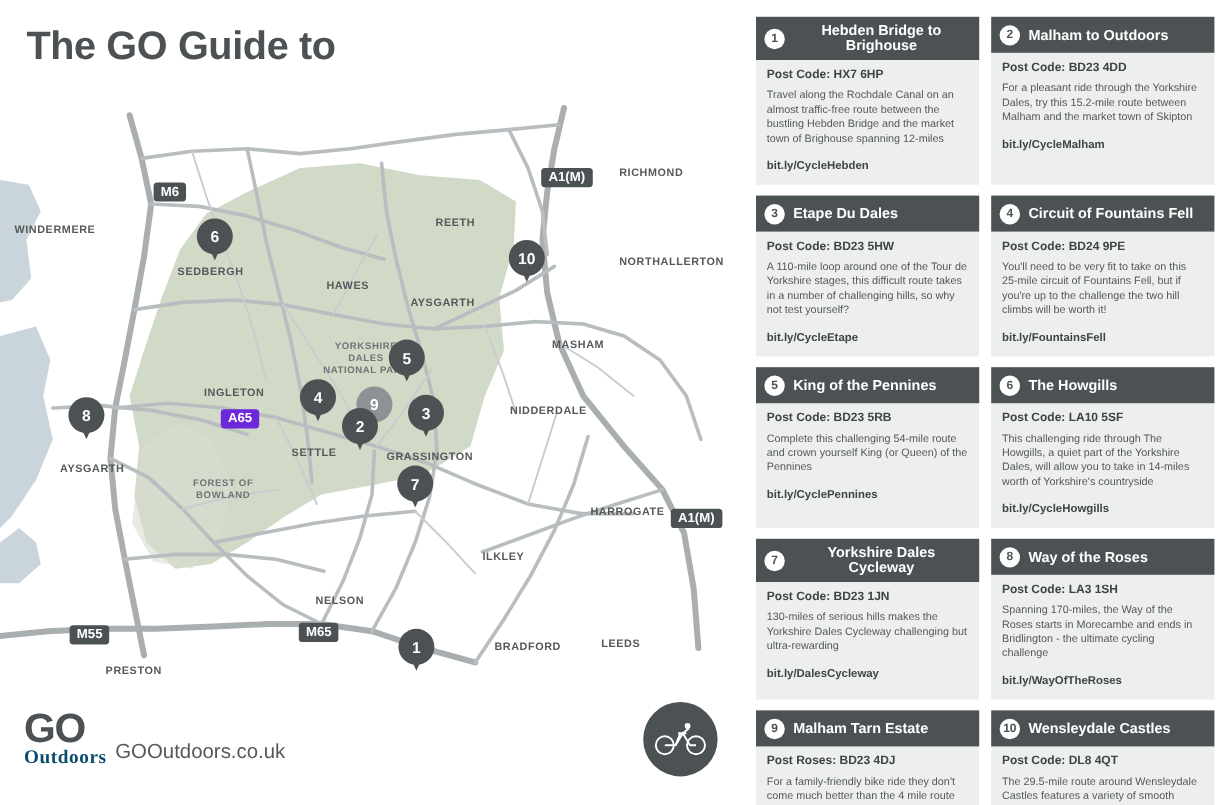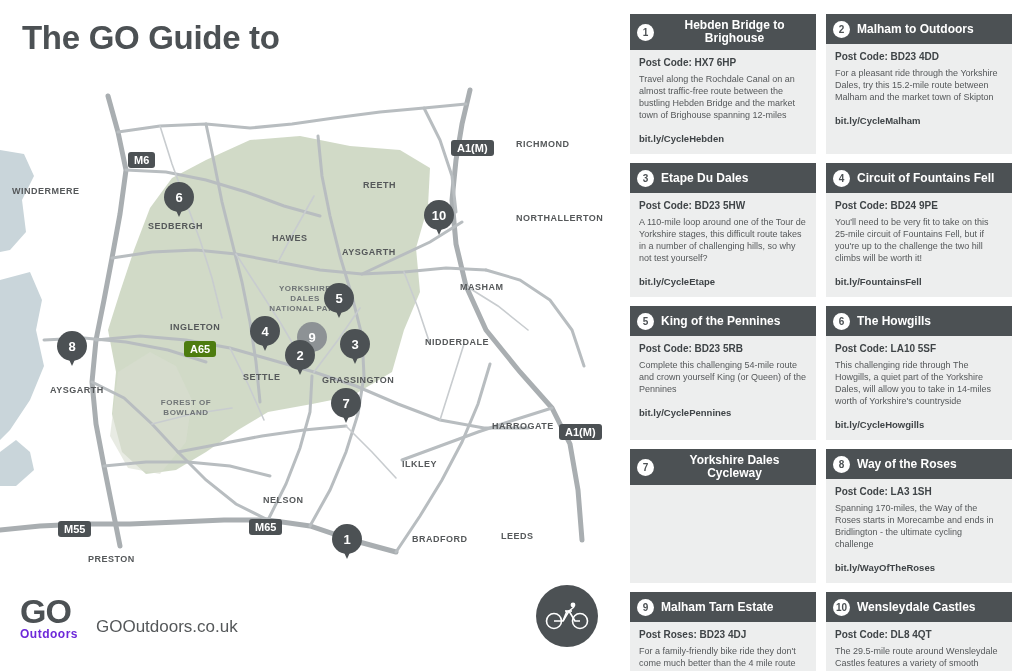--- a/index.html
+++ b/index.html
@@ -69,21 +69,21 @@
     background: #4c5154;
     color: #ffffff;
     font-size: 11px;
     font-weight: bold;
     border-radius: 3px;
     padding: 2px 6px;
     z-index: 14;
     white-space: nowrap;
   }
   .shield.gray {
-    background: #4d7c0f;
+    background: #6d28d9;
   }
 
   
   .pin {
     position: absolute;
     width: 30px; height: 30px;
     z-index: 16;
   }
   .pin .bubble {
     position: absolute;
@@ -116,24 +116,25 @@
     z-index: 20;
   }
   #logo .go {
     color: #4c5154;
     font-size: 34px;
     font-weight: bold;
     line-height: 32px;
     letter-spacing: -1px;
   }
   #logo .outdoors {
-    color: #6d28d9;
-    font-size: 12px;
+    color: #0c4a6e;
+    font-size: 16px;
     font-weight: bold;
     letter-spacing: 0.5px;
+    font-family: Liberation Serif, serif;
   }
   #logo-url {
     position: absolute;
     left: 96px; bottom: 18px;
     color: #55585a;
     font-size: 17px;
     z-index: 20;
   }
 
   
@@ -444,20 +445,25 @@
         <div class="card-desc">This challenging ride through The Howgills, a quiet part of the Yorkshire Dales, will allow you to take in 14-miles worth of Yorkshire's countryside</div>
         <a class="card-link" href="#">bit.ly/CycleHowgills</a>
       </div>
     </div>
 
     <div class="card">
       <div class="card-head">
         <div class="card-num">7</div>
         <div class="card-title">Yorkshire Dales Cycleway</div>
       </div>
+      <div class="card-body">
+        <div class="card-postcode">Post Code: BD23 1JN</div>
+        <div class="card-desc">130-miles of serious hills makes the Yorkshire Dales Cycleway challenging but ultra-rewarding</div>
+        <a class="card-link" href="#">bit.ly/DalesCycleway</a>
+      </div>
     </div>
 
     <div class="card">
       <div class="card-head">
         <div class="card-num">8</div>
         <div class="card-title">Way of the Roses</div>
       </div>
       <div class="card-body">
         <div class="card-postcode">Post Code: LA3 1SH</div>
         <div class="card-desc">Spanning 170-miles, the Way of the Roses starts in Morecambe and ends in Bridlington - the ultimate cycling challenge</div>

